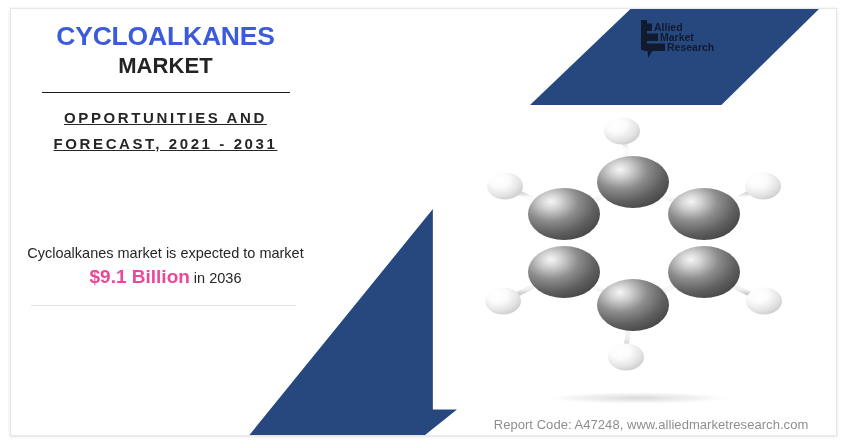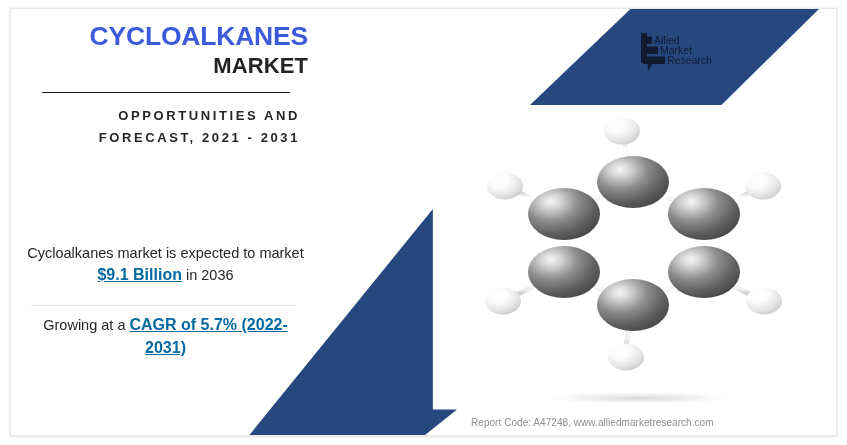--- a/index.html
+++ b/index.html
@@ -33,31 +33,31 @@
     position: absolute;
     left: 236px; top: 200px;
     width: 210px; height: 229px;
     background: #26487f;
     clip-path: polygon(88.5% 0%, 88.5% 87.5%, 100% 87.5%, 83% 100%, 0% 100%);
   }
 
   
   .logo {
     position: absolute;
-    left: 628px; top: 24px;
-    width: 80px; height: 46px;
+    left: 628px; top: 11px;
+    width: 80px; height: 46px; font-weight: bold;
   }
   .logo svg { display: block; }
 
   
   .left-col {
     position: absolute;
     left: 12px; top: 6px;
     width: 285px;
-    text-align: right;
+    text-align: center;
   }
   .title-main {
     font-size: 26.5px;
     font-weight: bold;
     color: #3b5bdb;
     letter-spacing: -0.2px;
     line-height: 1.16;
     margin-top: 6px;
   }
   .title-sub {
@@ -67,27 +67,28 @@
     letter-spacing: 0.1px;
     line-height: 1.2;
     margin-top: 1px;
   }
   .rule-dark {
     width: 248px; height: 0;
     border-top: 1.6px solid #1c1c1c;
     margin: 13px auto 0 auto;
   }
   .tagline {
-    font-size: 13px;
+    font-size: 15px;
     font-weight: bold;
     color: #262626;
     letter-spacing: 2.6px;
     line-height: 1.72;
     margin-top: 12px;
     padding: 0 8px;
+    text-decoration: underline;
   }
 
   
   .stat-1 {
     position: absolute;
     left: 12px; top: 234px;
     width: 285px;
     text-align: center;
     font-size: 14.5px;
     color: #262626;
@@ -95,43 +96,43 @@
   }
   .stat-2 {
     position: absolute;
     left: 12px; top: 305px;
     width: 285px;
     text-align: center;
     font-size: 14.5px;
     color: #262626;
     line-height: 1.42;
   }
-  .hl { color: #0369a1; font-weight: bold; font-size: 16px; text-decoration: underline; }
+  .hl { color: #ec4899; font-weight: bold; font-size: 19px; }
   .rule-light {
     position: absolute;
     left: 20px; top: 296px;
     width: 265px; height: 0;
     border-top: 1px solid #e2e2e2;
   }
 
   
   .molecule {
     position: absolute;
     left: 462px; top: 98px;
     width: 330px; height: 310px;
   }
   .molecule svg { display: block; }
 
   
   .footer {
     position: absolute;
     left: 460px; top: 408px;
     width: 360px;
-    text-align: left;
-    font-size: 10px;
+    text-align: center;
+    font-size: 13px;
     color: #8e8e8e;
     letter-spacing: 0.05px;
   }
 </style>
 </head>
 <body>
 
 <div id="infographic">
 
   <div class="banner-top"></div>
@@ -157,23 +158,20 @@
     <div class="rule-dark"></div>
     <div class="tagline">OPPORTUNITIES AND FORECAST, 2021 - 2031</div>
   </div>
 
   <div class="stat-1">
     <span>Cycloalkanes market is expected to market </span><span class="hl">$9.1 Billion</span><span> in 2036</span>
   </div>
 
   <div class="rule-light"></div>
 
-  <div class="stat-2">
-    <span>Growing at a </span><span class="hl">CAGR of 5.7% (2022-2031)</span>
-  </div>
 
   <div class="molecule">
     <svg width="330" height="310" viewBox="0 0 330 310" xmlns="http://www.w3.org/2000/svg">
       <defs>
         <radialGradient id="cGrad" cx="32%" cy="26%" r="78%">
           <stop offset="0%" stop-color="#f6f6f6"></stop>
           <stop offset="18%" stop-color="#d3d3d3"></stop>
           <stop offset="48%" stop-color="#8d8d8d"></stop>
           <stop offset="80%" stop-color="#5e5e5e"></stop>
           <stop offset="100%" stop-color="#4a4a4a"></stop>

